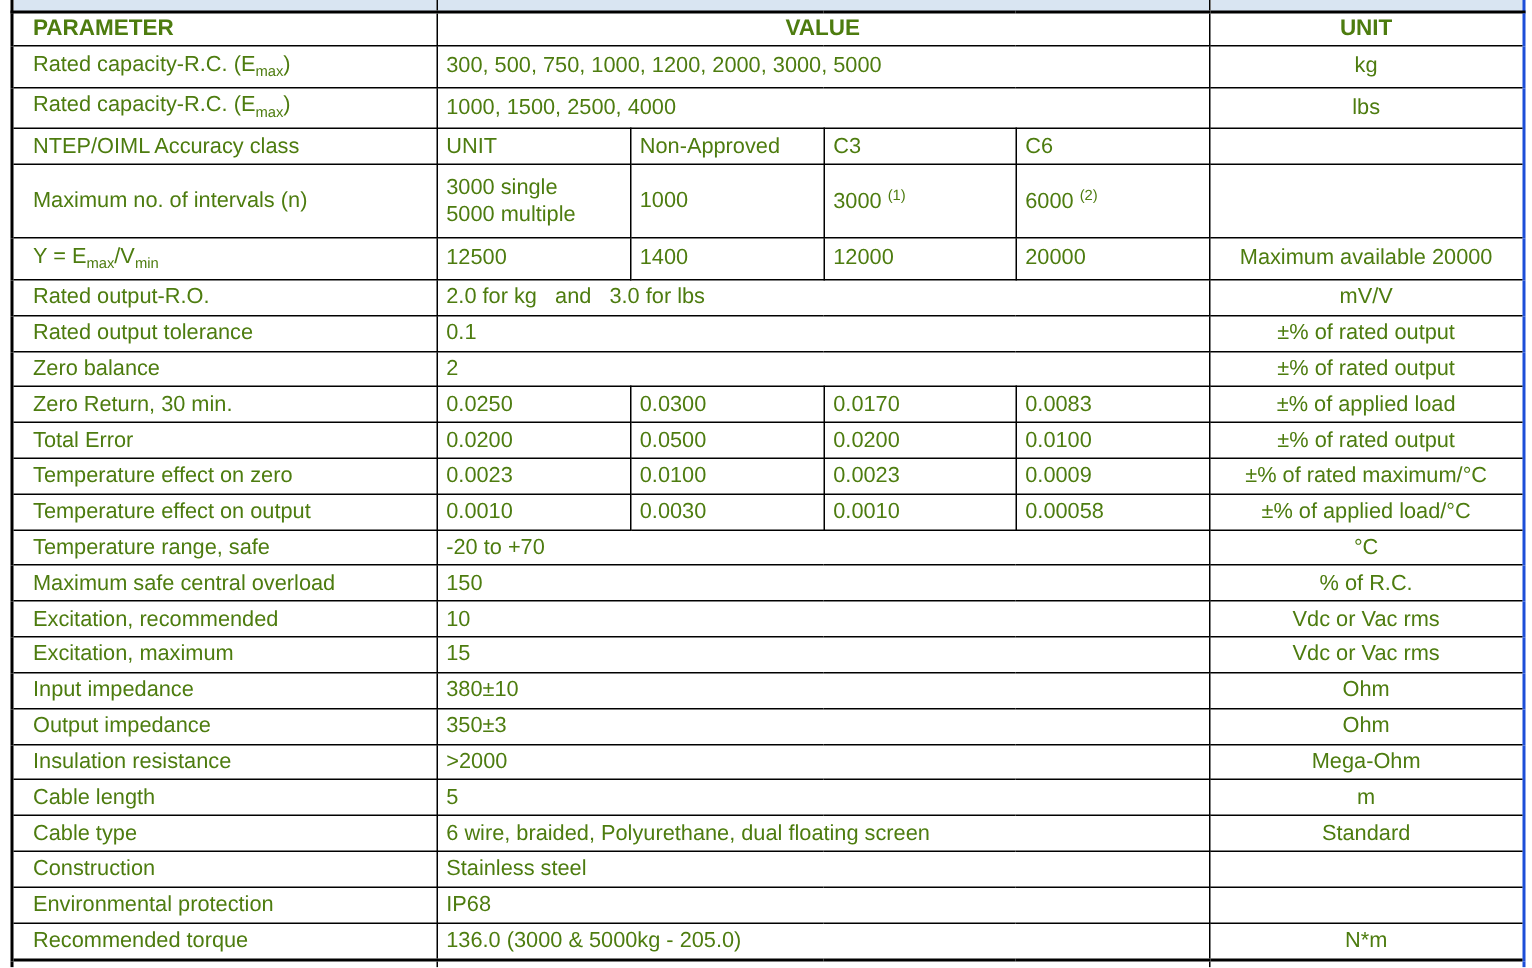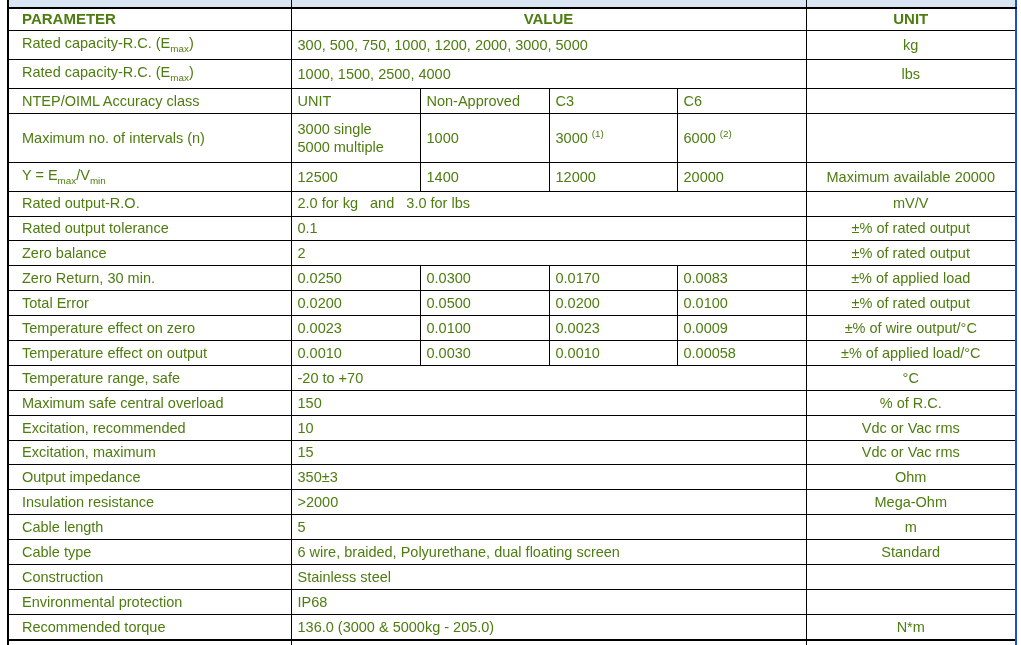--- a/index.html
+++ b/index.html
@@ -125,21 +125,21 @@
     <td class="v">0.0100</td>
     <td class="u">±% of rated output</td>
   </tr>
 
   <tr>
     <td class="p">Temperature effect on zero</td>
     <td class="v">0.0023</td>
     <td class="v">0.0100</td>
     <td class="v">0.0023</td>
     <td class="v">0.0009</td>
-    <td class="u">±% of wire output/°C</td>
+    <td class="u">±% of rated maximum/°C</td>
   </tr>
 
   <tr>
     <td class="p">Temperature effect on output</td>
     <td class="v">0.0010</td>
     <td class="v">0.0030</td>
     <td class="v">0.0010</td>
     <td class="v">0.00058</td>
     <td class="u">±% of applied load/°C</td>
   </tr>
@@ -163,20 +163,25 @@
     <td class="v" colspan="4">10</td>
     <td class="u">Vdc or Vac rms</td>
   </tr>
 
   <tr>
     <td class="p">Excitation, maximum</td>
     <td class="v" colspan="4">15</td>
     <td class="u">Vdc or Vac rms</td>
   </tr>
 
+  <tr>
+    <td class="p">Input impedance</td>
+    <td class="v" colspan="4">380±10</td>
+    <td class="u">Ohm</td>
+  </tr>
 
   <tr>
     <td class="p">Output impedance</td>
     <td class="v" colspan="4">350±3</td>
     <td class="u">Ohm</td>
   </tr>
 
   <tr>
     <td class="p">Insulation resistance</td>
     <td class="v" colspan="4">&gt;2000</td>

